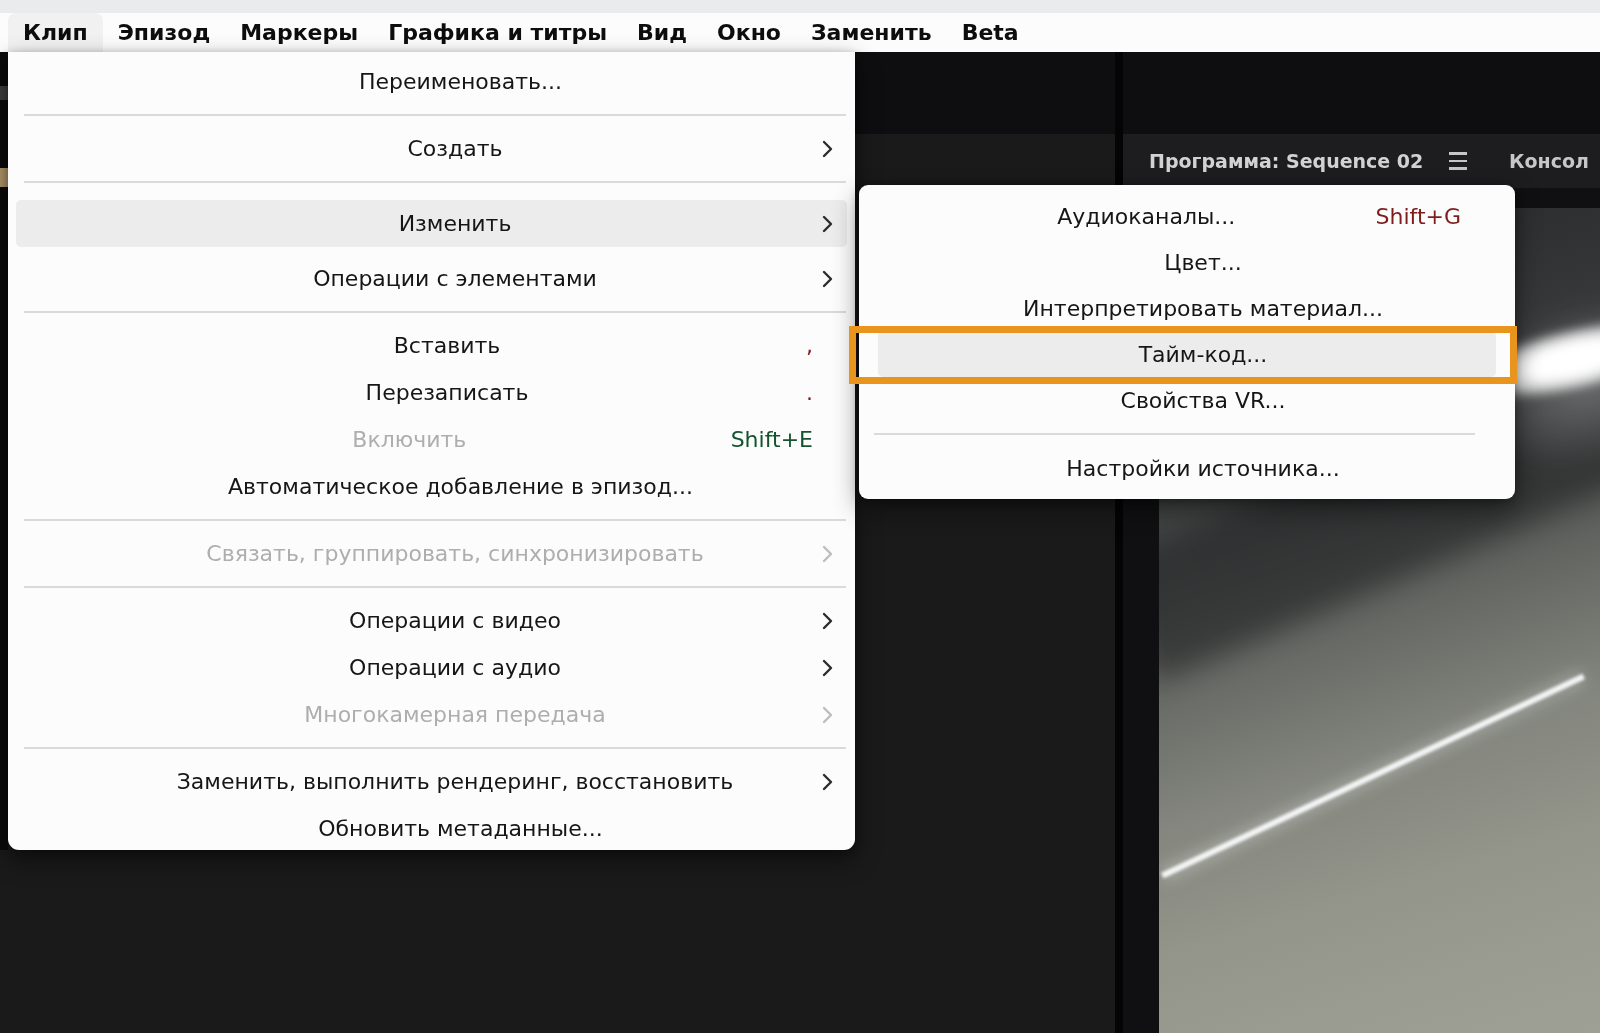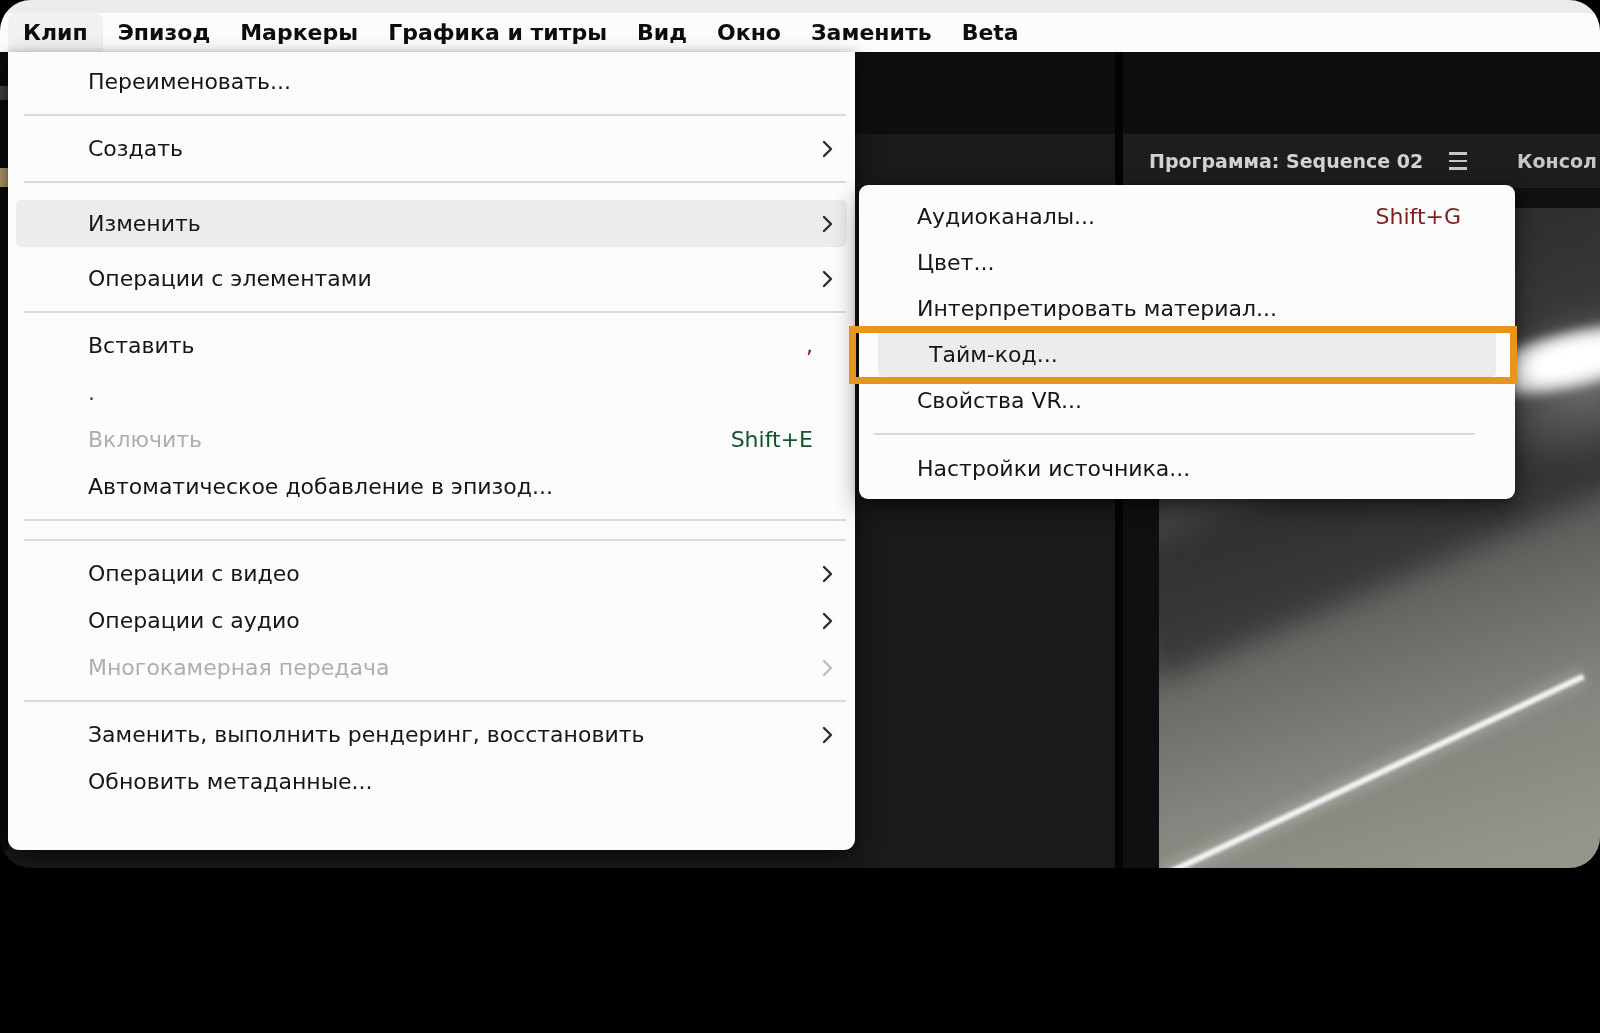--- a/index.html
+++ b/index.html
@@ -1,20 +1,19 @@
 <!DOCTYPE html>
 <html style="--accent: #E8941D;"><head>
 <meta charset="utf-8">
 <style>
   html,body{margin:0;padding:0;background:#000;}
   #stage{
-    position:relative;width:1600px;height:868px;overflow:hidden;
+    position:relative;width:1600px;height:1033px;overflow:hidden;
     background:#1a1a1a;cursor:default;
     font-family:"DejaVu Sans","Liberation Sans",sans-serif;
-    border-radius:31px;
     -webkit-font-smoothing:antialiased;
   }
   
   #top-strip{position:absolute;left:0;top:0;width:1600px;height:13px;background:#e9ebec;}
   #menubar{
     position:absolute;left:0;top:13px;width:1600px;height:39px;background:#fcfcfd;
     display:flex;align-items:center;padding-left:8px;box-sizing:border-box;
   }
   .mb-item{
     padding:0 15px;height:39px;display:flex;align-items:center;
@@ -31,21 +30,21 @@
   #program-panel{position:absolute;left:1123px;top:134px;width:477px;height:899px;background:#101012;}
   #program-header{
     position:absolute;left:0;top:0;width:477px;height:54px;background:#1d1d1f;
     display:flex;align-items:center;
   }
   #program-tab{display:flex;align-items:center;margin-left:26px;justify-content:space-between;}
   #program-title{font-size:19px;font-weight:bold;color:#d2d2d3;white-space:nowrap;}
   #panel-menu{margin-left:22px;display:flex;flex-direction:column;gap:5px;padding:6px 4px;}
   #panel-menu i{display:block;width:18px;height:2.5px;background:#c6c6c6;}
   #console-tab{
-    position:absolute;left:394px;top:0;height:54px;display:flex;align-items:center;
+    position:absolute;left:386px;top:0;height:54px;display:flex;align-items:center;
     font-size:19px;font-weight:bold;color:#c7c7c8;white-space:nowrap;overflow:hidden;
   }
   #video{
     position:absolute;left:36px;top:74px;width:441px;height:825px;overflow:hidden;
     background:linear-gradient(163deg,
       #27292a 0%, #2e3031 14%, #383a3b 26%, #4b4d4c 38%,
       #6a6c67 52%, #84867f 65%, #93958a 78%, #9a9c92 90%, #9ea095 100%);
   }
   .vid-darkband{
     position:absolute;left:-50px;top:240px;width:560px;height:130px;
@@ -79,21 +78,21 @@
     left:8px;top:52px;width:847px;height:798px;border-radius:0 0 11px 11px;
     padding:6px 0 14px 0;z-index:5;
   }
   #modify-submenu{
     left:859px;top:185px;width:656px;height:314px;border-radius:9px;
     padding:8px 0 8px 0;z-index:6;
   }
   .menu-row{
     height:47px;display:flex;align-items:center;
     padding:0 22px 0 80px;box-sizing:border-box;
-    font-size:22px;color:#161616;white-space:nowrap;
+    font-size:22px;color:#161616;white-space:nowrap;text-align:center;
   }
   #modify-submenu .menu-row{height:46px;padding:0 26px 0 58px;}
   .menu-row .lbl{flex:1;overflow:hidden;}
   .menu-row .sc{margin-right:20px;color:#7f1d1d;}
   #modify-submenu .menu-row .sc{margin-right:28px;}
   .menu-row .arrow{display:flex;align-items:center;color:#2c2c2c;}
   .menu-row.disabled{color:#aeaeae;}
   .menu-row.disabled .sc{color:#14532d;}
   .menu-row.disabled .arrow{color:#bdbdbd;}
   .menu-row.hl{background:#ececec;border-radius:5px;margin:8px 8px;padding:0 14px 0 72px;}
@@ -207,32 +206,41 @@
         </span>
       </div>
       <div class="menu-sep">
         <div class="line"></div>
       </div>
       <div class="menu-row">
         <span class="lbl">Вставить</span>
         <span class="sc">,</span>
       </div>
       <div class="menu-row">
+        <span class="lbl">Перезаписать</span>
         <span class="sc">.</span>
       </div>
       <div class="menu-row disabled">
         <span class="lbl">Включить</span>
         <span class="sc">Shift+E</span>
       </div>
       <div class="menu-row">
         <span class="lbl">Автоматическое добавление в эпизод...</span>
       </div>
       <div class="menu-sep">
         <div class="line"></div>
       </div>
+      <div class="menu-row disabled">
+        <span class="lbl">Связать, группировать, синхронизировать</span>
+        <span class="arrow">
+          <svg width="11" height="20" viewBox="0 0 11 20">
+            <path d="M2 3 L9 10 L2 17" fill="none" stroke="currentColor" stroke-width="2.4" stroke-linecap="round" stroke-linejoin="round"></path>
+          </svg>
+        </span>
+      </div>
       <div class="menu-sep">
         <div class="line"></div>
       </div>
       <div class="menu-row">
         <span class="lbl">Операции с видео</span>
         <span class="arrow">
           <svg width="11" height="20" viewBox="0 0 11 20">
             <path d="M2 3 L9 10 L2 17" fill="none" stroke="currentColor" stroke-width="2.4" stroke-linecap="round" stroke-linejoin="round"></path>
           </svg>
         </span>

